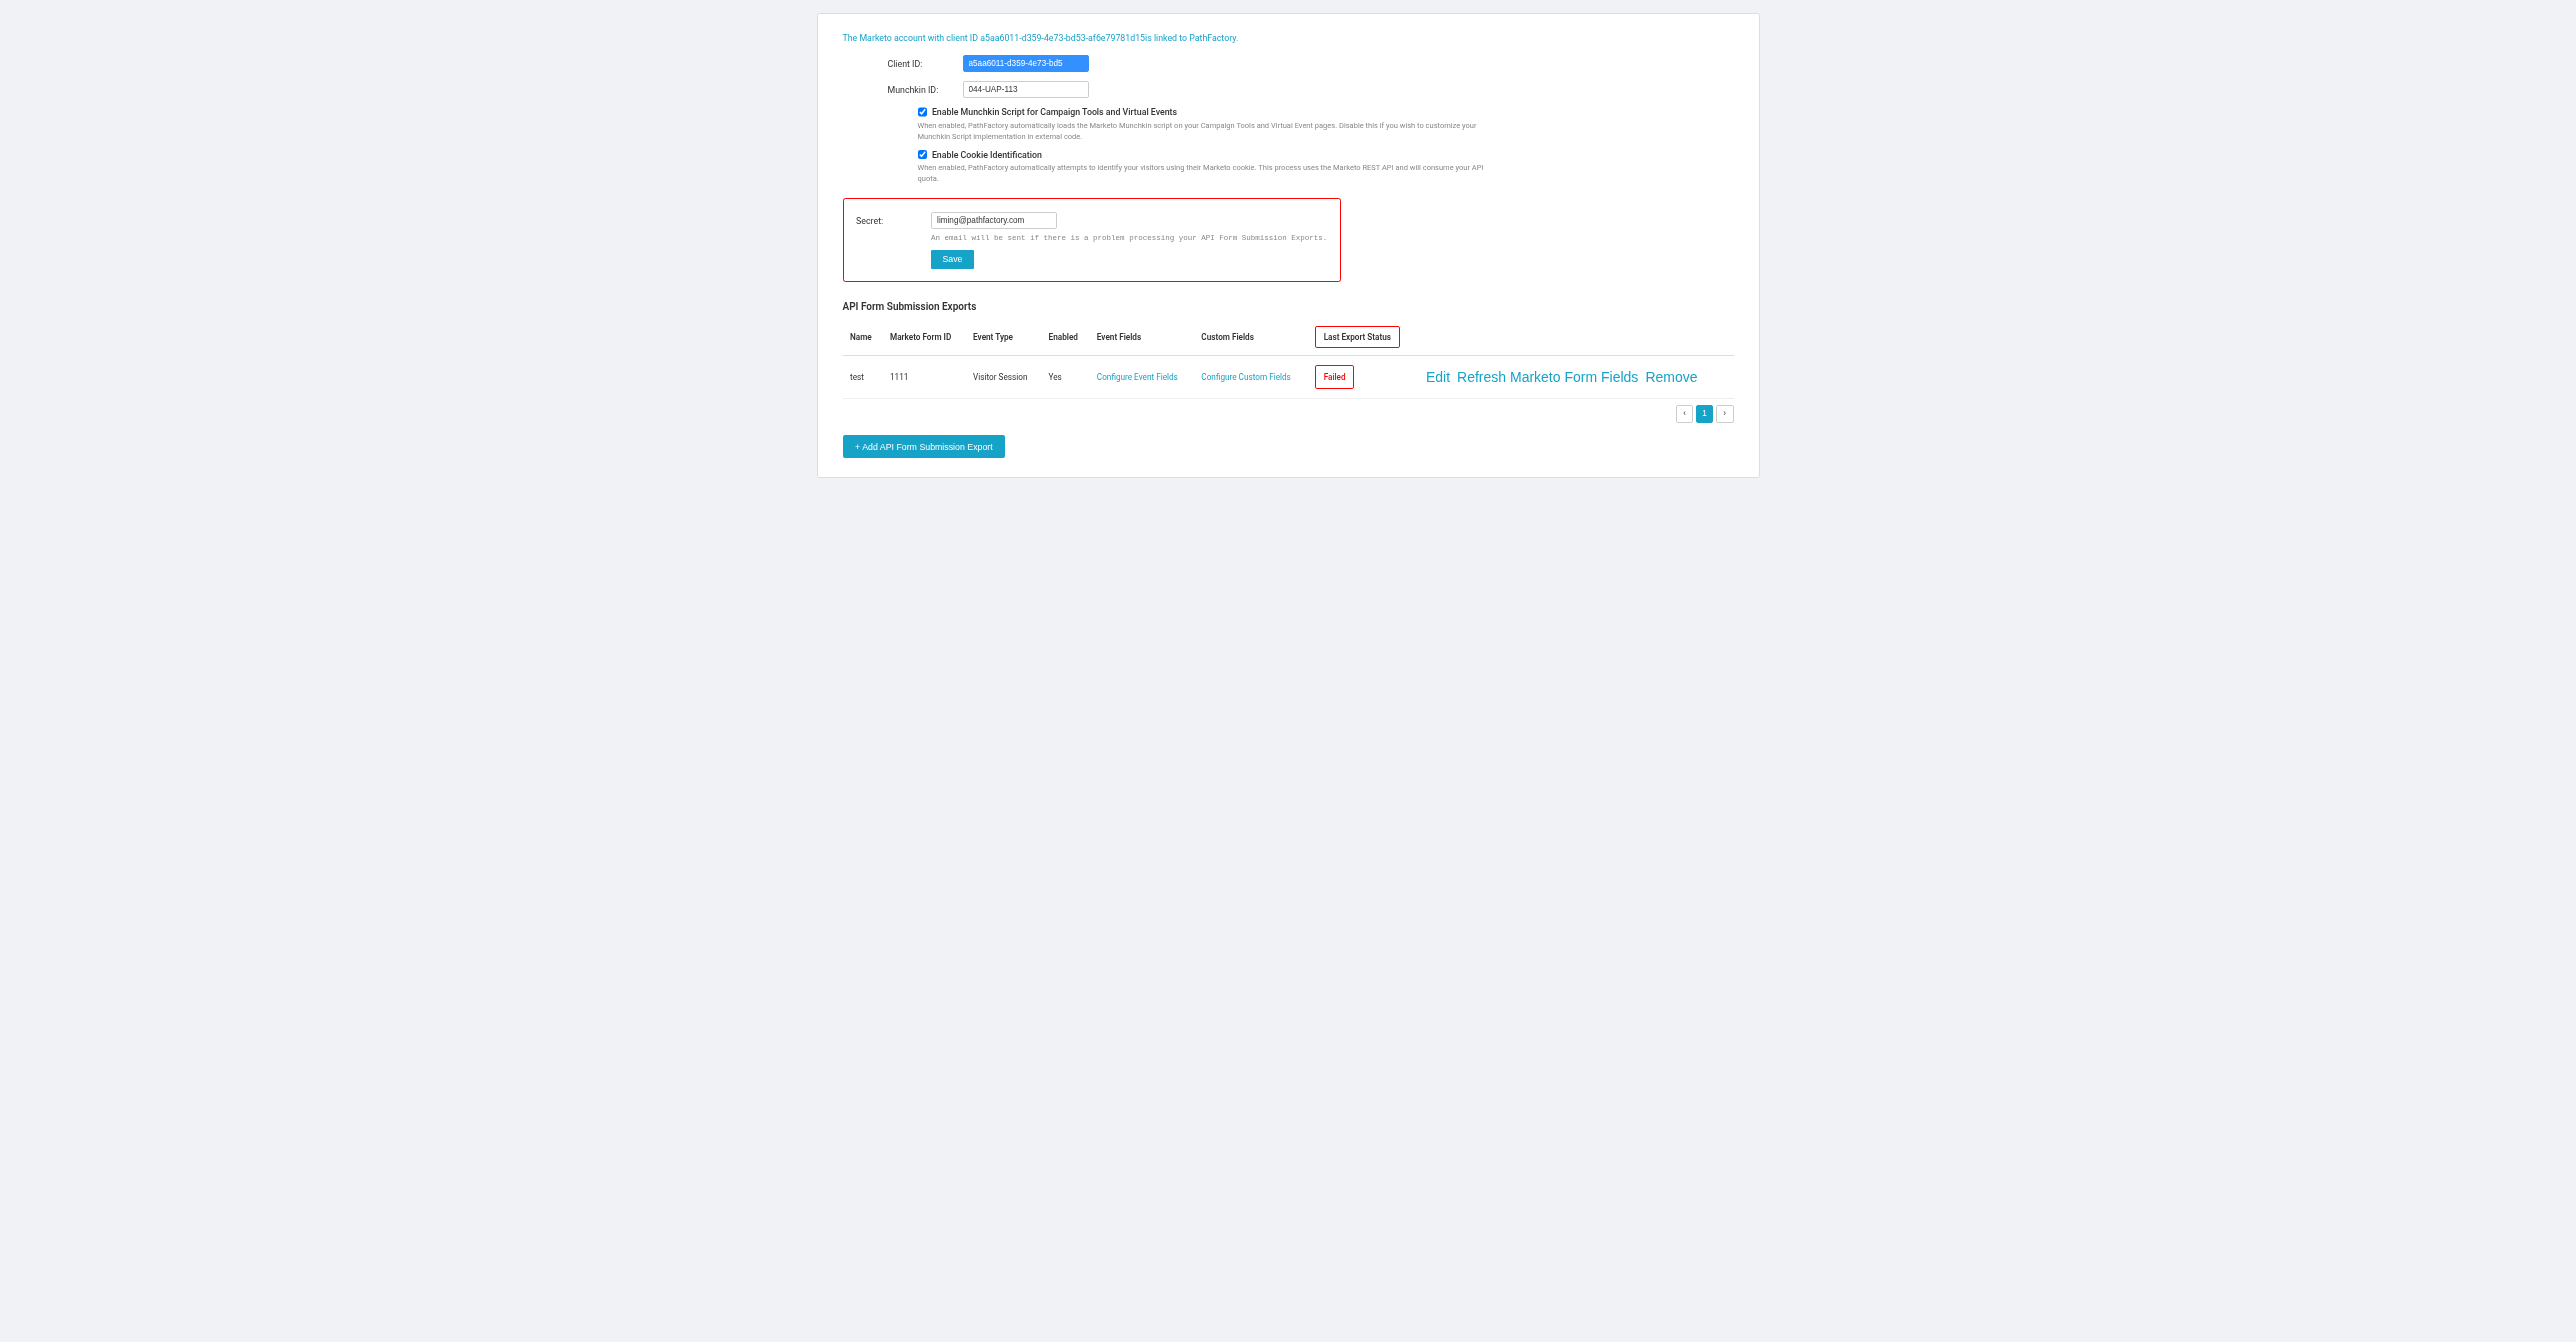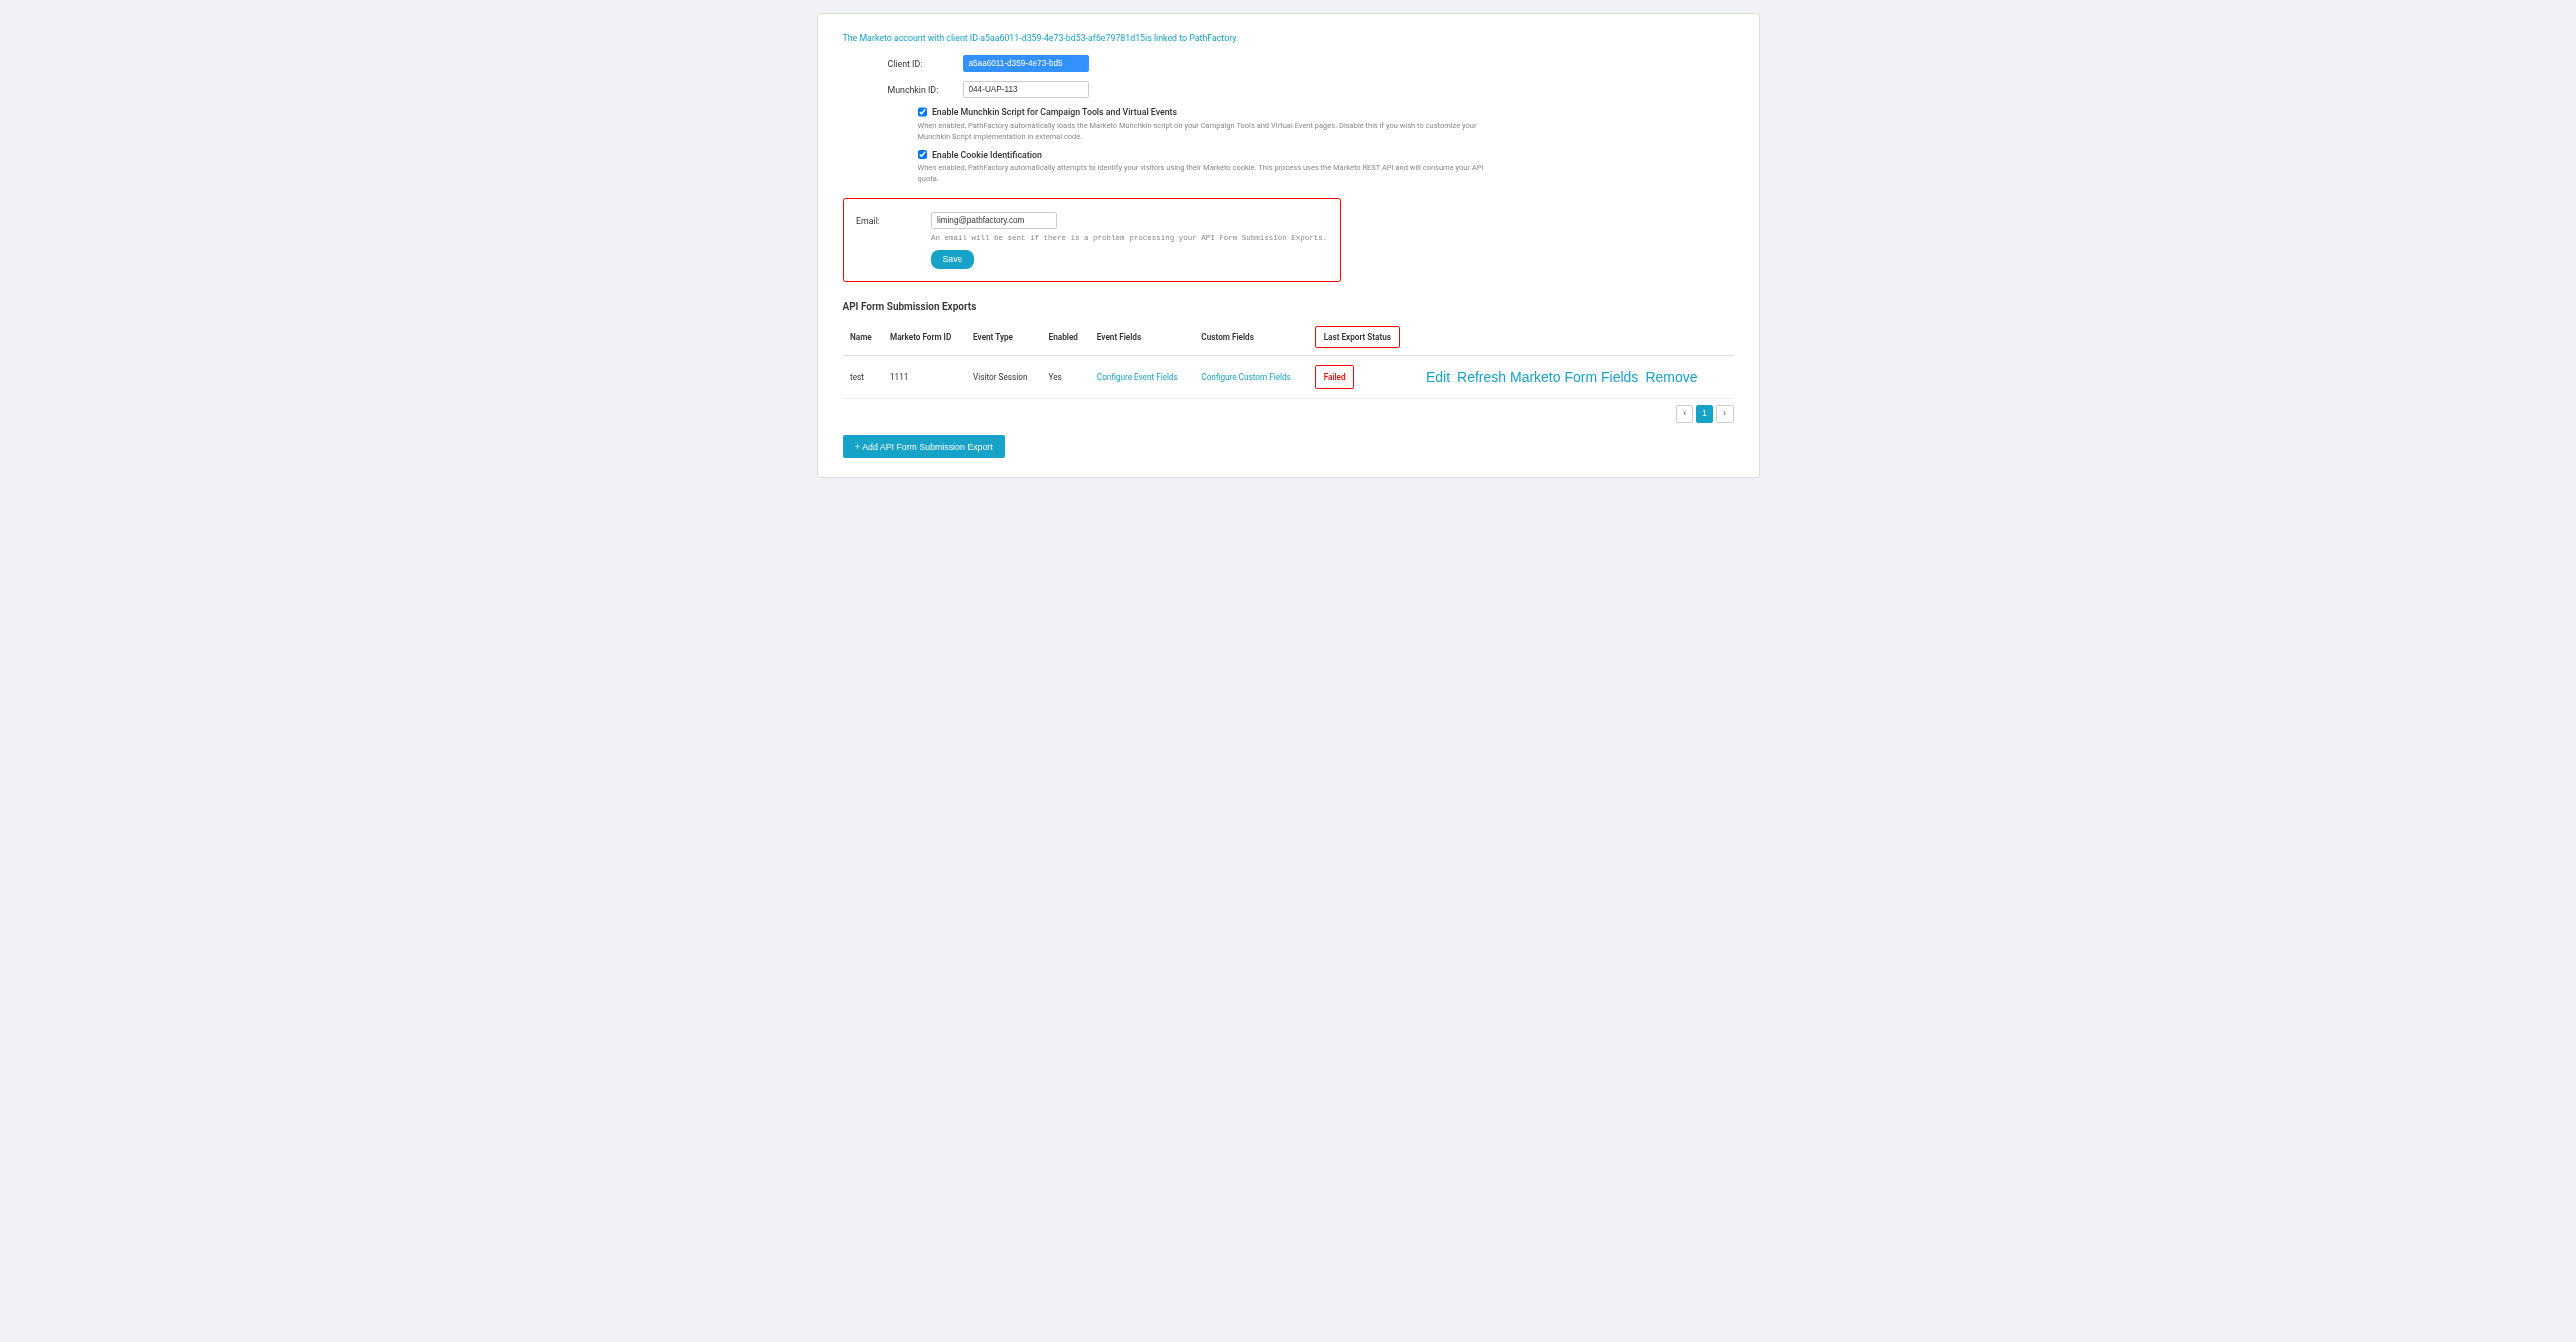--- a/index.html
+++ b/index.html
@@ -96,21 +96,21 @@
       color: #888;
       margin-left: 75px;
       margin-bottom: 7.5px;
       font-family: Liberation Mono, monospace;
     }
     .save-btn {
       margin-left: 75px;
       background: #17a2c8;
       color: #fff;
       border: none;
-      border-radius: 8px;
+      border-radius: 1px;
       padding: 4.4px 11.3px;
       font-size: 8.8px;
       cursor: pointer;
     }
     .section-title {
       font-size: 10px;
       font-weight: 600;
       color: #333;
       margin-bottom: 8px;
     }
@@ -243,21 +243,21 @@
     <div class="checkbox-row">
       <input type="checkbox" checked="" style="">
       <span class="checkbox-label">Enable Cookie Identification</span>
     </div>
     <div class="checkbox-desc">When enabled, PathFactory automatically attempts to identify your visitors using their Marketo cookie. This process uses the Marketo REST API and will consume your API quota.</div>
   </div>
 
   
   <div class="email-section">
     <div class="email-row">
-      <span class="form-label">Email:</span>
+      <span class="form-label">Secret:</span>
       <input class="form-input" type="text" value="liming@pathfactory.com" style="">
     </div>
     <div class="email-desc">An email will be sent if there is a problem processing your API Form Submission Exports.</div>
     <button class="save-btn">Save</button>
   </div>
 
   
   <div class="section-title">API Form Submission Exports</div>
 
   <table class="table-container">

